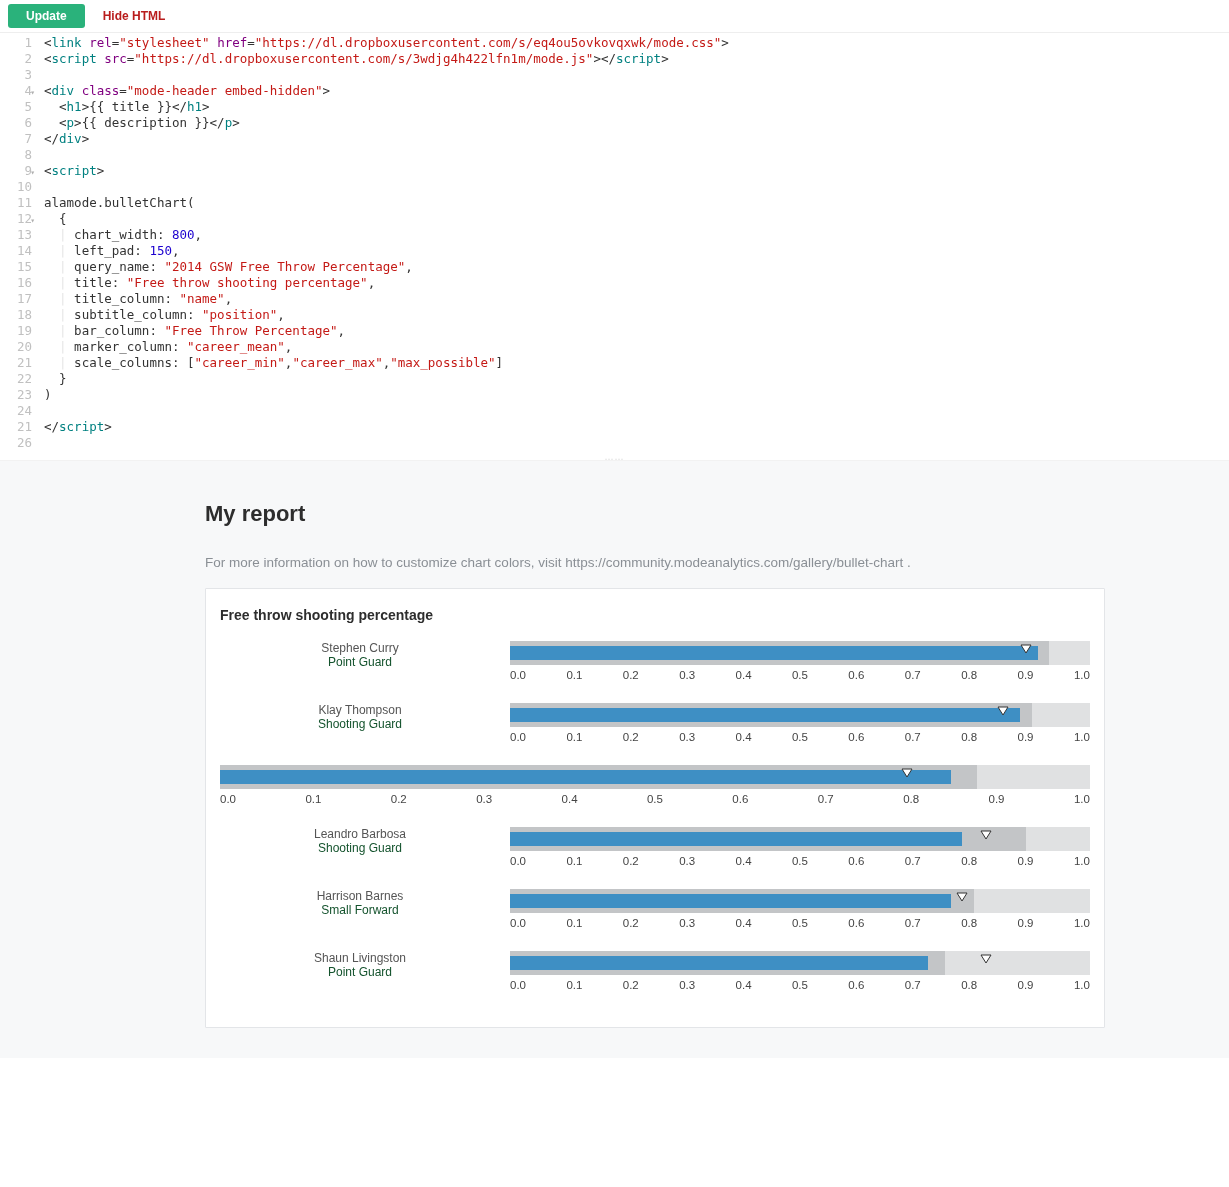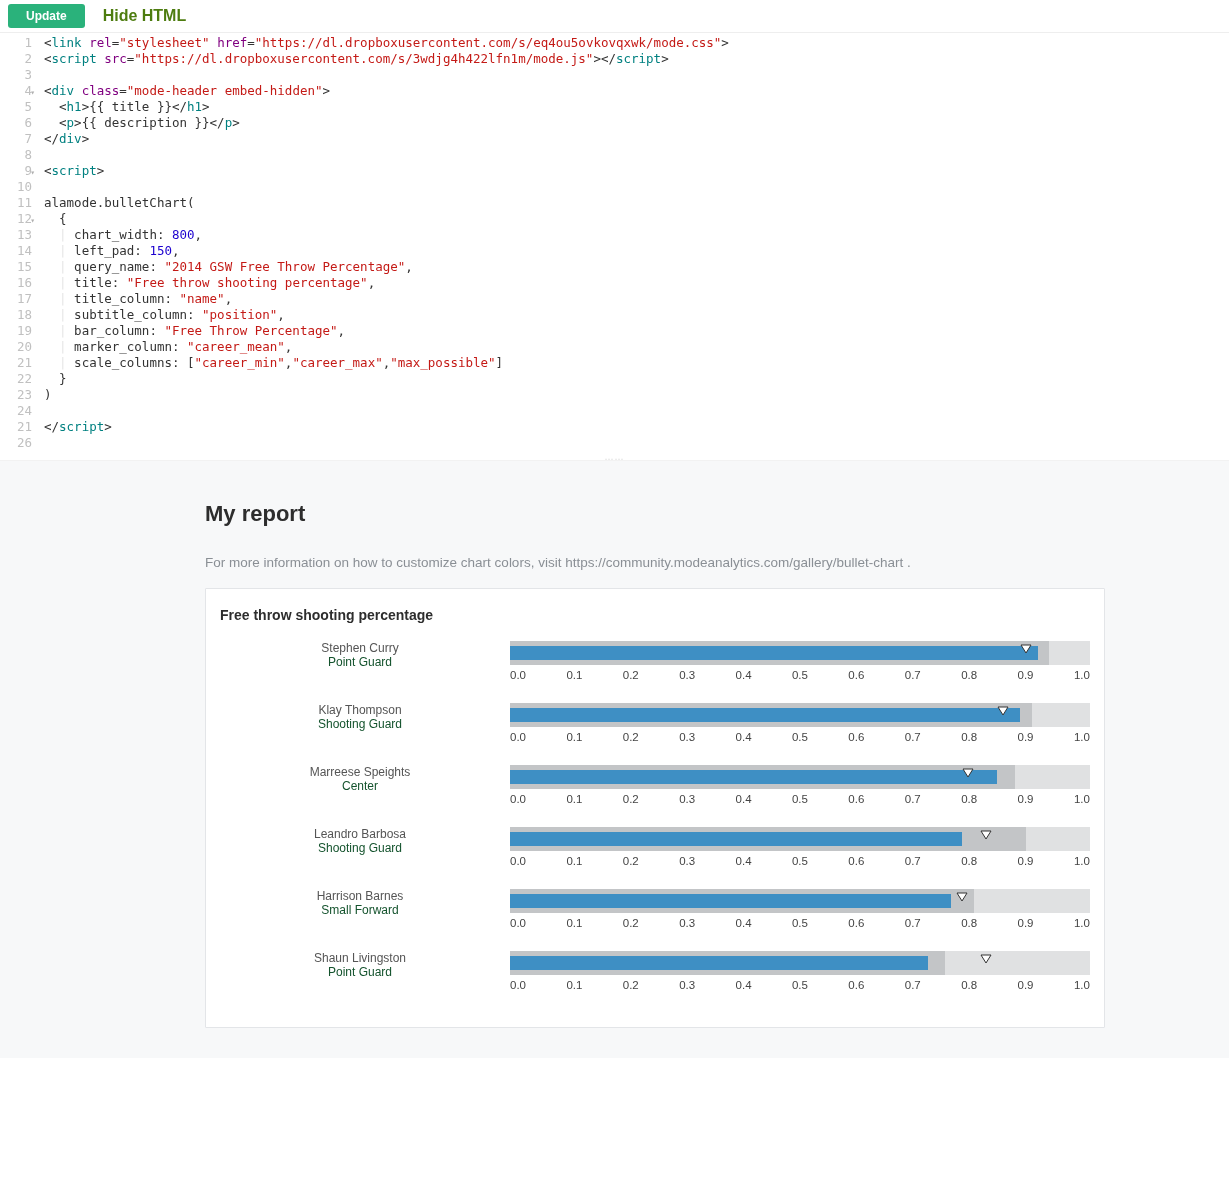--- a/index.html
+++ b/index.html
@@ -1,20 +1,20 @@
 <!DOCTYPE html>
 <html><head>
 <meta charset="utf-8">
 <style>
 * { box-sizing: border-box; margin: 0; padding: 0; }
 body { font-family: -apple-system, BlinkMacSystemFont, "Segoe UI", Helvetica, Arial, sans-serif; font-size: 13px; color: #333; }
 
 .toolbar { display: flex; align-items: center; gap: 18px; padding: 4px 8px; }
 .btn-update { background: #2ab27b; color: #fff; border: none; border-radius: 3px; padding: 5px 18px; font-size: 12px; font-weight: 600; cursor: pointer; }
-.link-hide { color: #4d7c0f; font-weight: 600; font-size: 16px; cursor: pointer; }
+.link-hide { color: #b91c1c; font-weight: 600; font-size: 12px; cursor: pointer; }
 
 .editor { display: flex; font-family: Menlo, Monaco, Consolas, monospace; font-size: 12.5px; line-height: 16px; border-top: 1px solid #eee; }
 .gutter { width: 40px; flex: none; text-align: right; color: #c0c0c0; padding: 2px 8px 2px 0; user-select: none; background: #fff; }
 .gutter .ln { height: 16px; position: relative; }
 .gutter .ln.fold::after { content: "▾"; font-size: 8px; color: #b0b0b0; position: absolute; right: -3px; top: 2px; }
 .code { flex: 1; padding: 2px 0 2px 4px; white-space: pre; overflow-x: auto; }
 .code .row { height: 16px; }
 .tag { color: #008080; }
 .attr { color: #800080; }
 .str { color: #c41a16; }
@@ -149,24 +149,20 @@
               <div class="tick">0.5</div>
               <div class="tick">0.6</div>
               <div class="tick">0.7</div>
               <div class="tick">0.8</div>
               <div class="tick">0.9</div>
               <div class="tick">1.0</div>
             </div>
           </div>
         </div>
         <div class="bullet-row">
-          <div class="bullet-labels">
-            <div>Marreese Speights</div>
-            <div class="sub">Center</div>
-          </div>
           <div class="bullet-track-wrap">
             <div class="bullet-track">
               <div class="range-bg" style="left: 0px; width: 100%;"></div>
               <div class="range-mid" style="left: 0px; width: 87%;"></div>
               <div class="bar" style="left: 0px; width: 84%;"></div>
               <div class="marker" style="left: 79%;">
                 <svg width="12" height="10">
                   <polygon points="1,1 11,1 6,9" fill="#fff" stroke="#333" stroke-width="1"></polygon>
                 </svg>
               </div>

